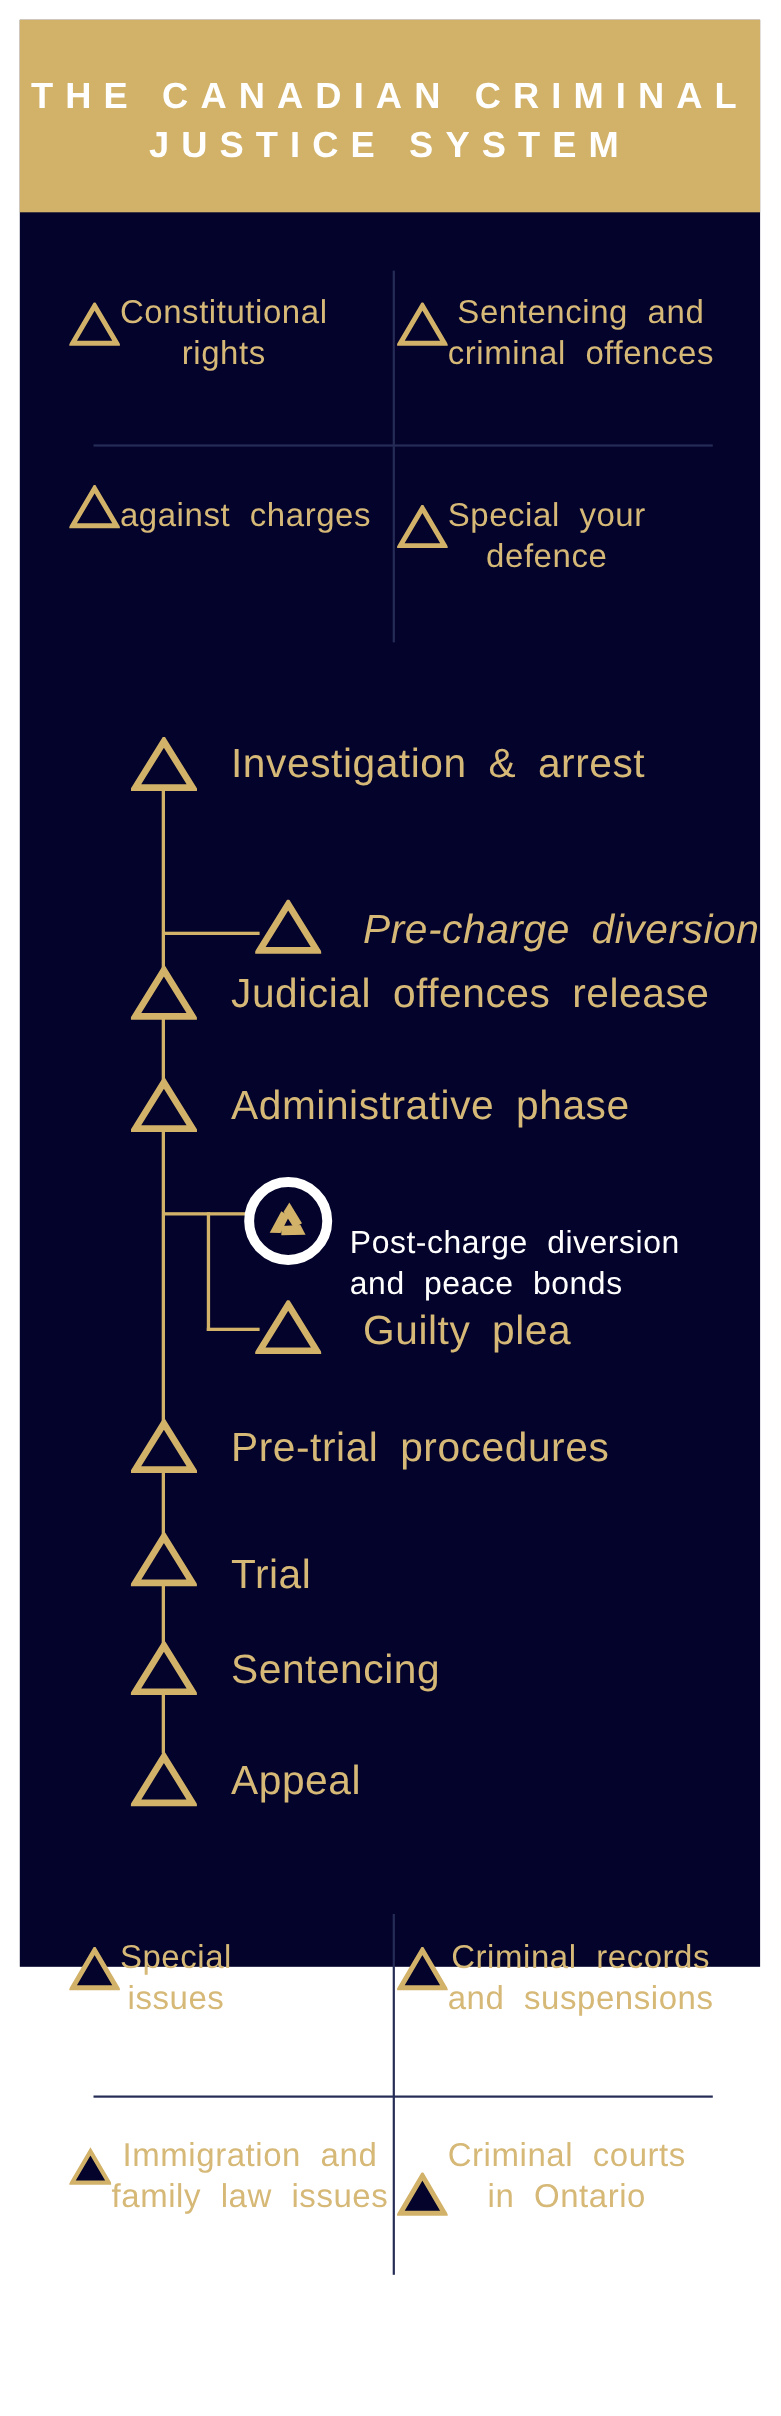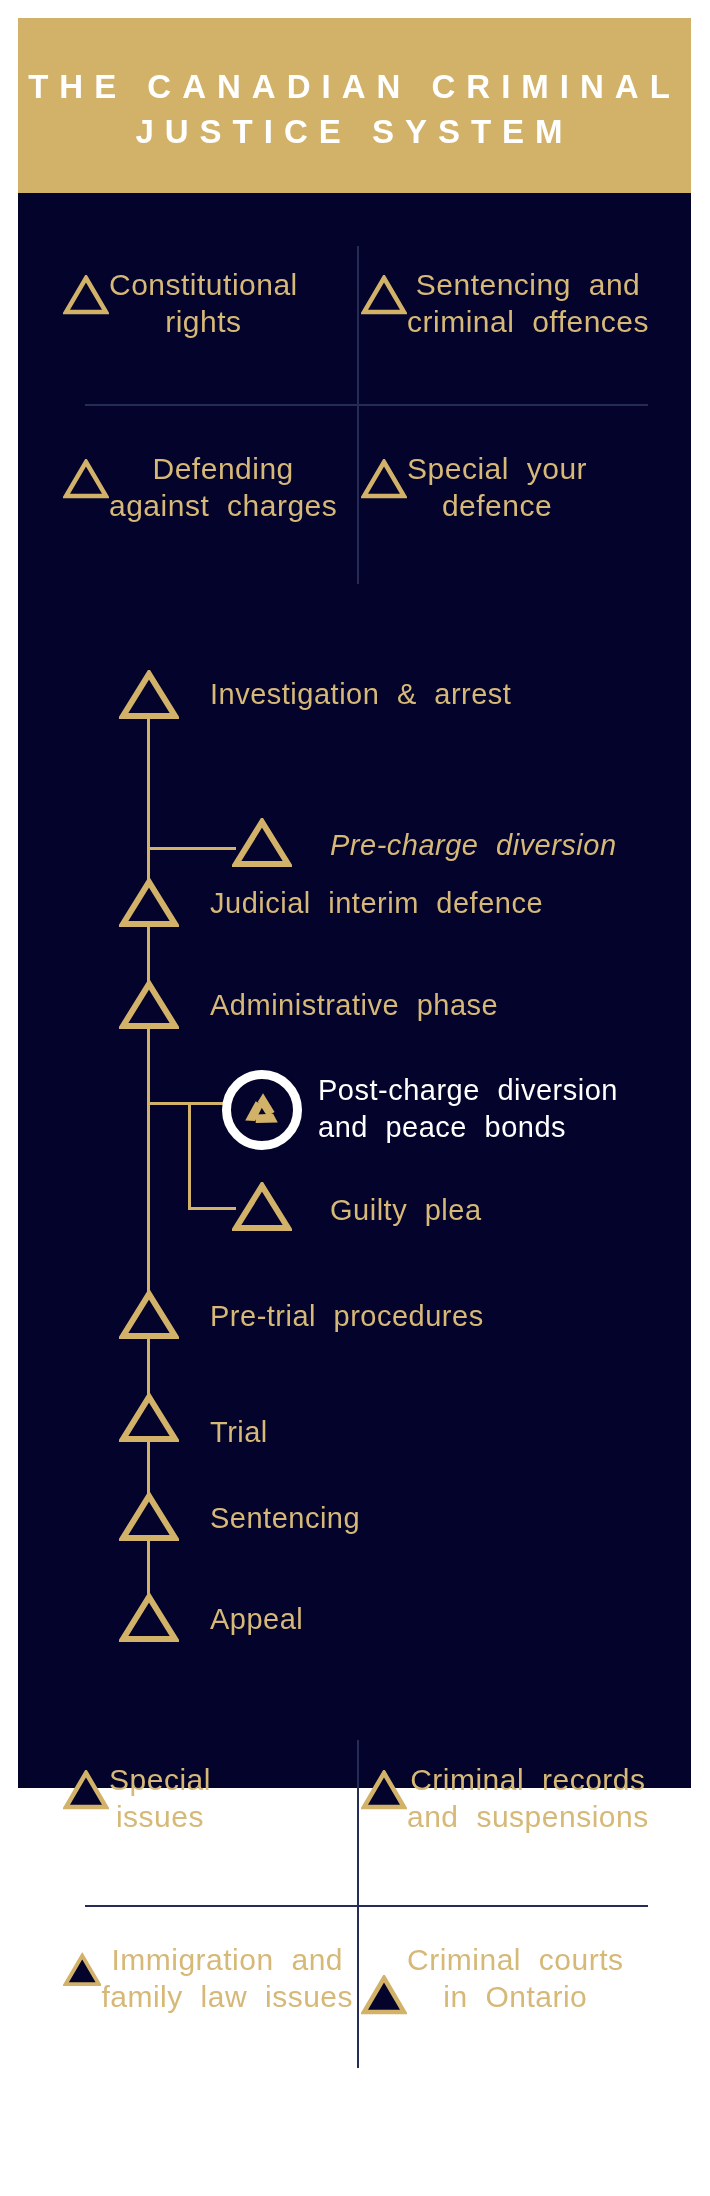--- a/index.html
+++ b/index.html
@@ -36,26 +36,26 @@
     letter-spacing:.5px; word-spacing:9px; white-space:nowrap;
   }
   .divider{position:absolute; background:var(--divider);}
   
   .tri{color:var(--gold); display:block;}
   
   .tl-line{position:absolute; background:var(--gold);}
   .tl-tri{position:absolute; width:60px; height:50px; color:var(--gold); cursor:pointer;}
   .tl-label{
     position:absolute; height:40px; line-height:40px; color:var(--gold-text);
-    font-size:29px; letter-spacing:.5px; word-spacing:9px; white-space:nowrap;
+    font-size:37px; letter-spacing:.5px; word-spacing:9px; white-space:nowrap;
     cursor:pointer;
   }
   .tl-label-white{
     position:absolute; color:var(--white); font-size:29px; line-height:37px;
-    letter-spacing:.5px; word-spacing:9px; white-space:nowrap; cursor:pointer;
+    letter-spacing:.5px; word-spacing:9px; white-space:nowrap; cursor:pointer;margin-top:40px;
   }
   .hl-circle{
     position:absolute; left:204px; top:1052px; width:80px; height:80px;
     border:9px solid var(--white); border-radius:50%;
     display:flex; align-items:center; justify-content:center; cursor:pointer;
   }
   .logo{color:var(--gold);}
 </style>
 </head>
 <body>
@@ -88,21 +88,20 @@
       <div>Sentencing and</div>
       <div>criminal offences</div>
     </div>
   </div>
 
   <div class="grid-cell" style="left:45px; top:416px;">
     <svg class="tri" width="46" height="40" viewBox="0 0 46 40">
         <polygon points="23,3 43,37 3,37" fill="var(--navy)" stroke="currentColor" stroke-width="4.5"></polygon>
       </svg>
     <div class="cell-label">
-      <div>Defending</div>
       <div>against charges</div>
     </div>
   </div>
 
   <div class="grid-cell" style="left:343px; top:416px;">
     <svg class="tri" width="46" height="40" viewBox="0 0 46 40">
         <polygon points="23,3 43,37 3,37" fill="var(--navy)" stroke="currentColor" stroke-width="4.5"></polygon>
       </svg>
     <div class="cell-label">
       <div>Special your</div>
@@ -149,21 +148,21 @@
       <g transform="translate(22,24)" fill="currentColor">
         <path d="M1,-18 L12,0 L5,4 L-4,-10 Z"></path>
         <path d="M1,-18 L12,0 L5,4 L-4,-10 Z" transform="rotate(120)"></path>
         <path d="M1,-18 L12,0 L5,4 L-4,-10 Z" transform="rotate(240)"></path>
       </g>
     </svg>
   </div>
 
   <div class="tl-label" style="left:192px; top:656px;">Investigation &amp; arrest</div>
   <div class="tl-label" style="left:312px; top:807px;font-style:italic;">Pre-charge diversion</div>
-  <div class="tl-label" style="left:192px; top:865px;">Judicial interim defence</div>
+  <div class="tl-label" style="left:192px; top:865px;">Judicial offences release</div>
   <div class="tl-label" style="left:192px; top:967px;">Administrative phase</div>
   <div class="tl-label-white" style="left:300px; top:1054px;">
     <div>Post-charge diversion</div>
     <div>and peace bonds</div>
   </div>
   <div class="tl-label" style="left:312px; top:1172px;">Guilty plea</div>
   <div class="tl-label" style="left:192px; top:1278px;">Pre-trial procedures</div>
   <div class="tl-label" style="left:192px; top:1381px;margin-top:13px;">Trial</div>
   <div class="tl-label" style="left:192px; top:1480px;">Sentencing</div>
   <div class="tl-label" style="left:192px; top:1581px;">Appeal</div>

